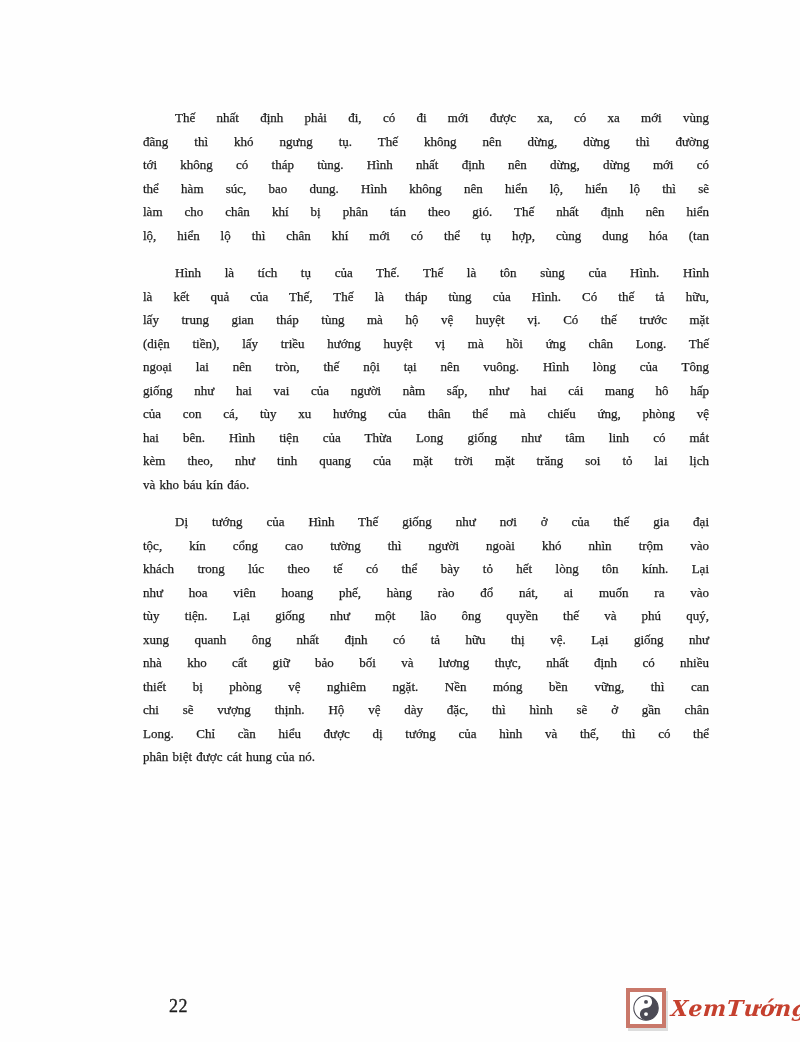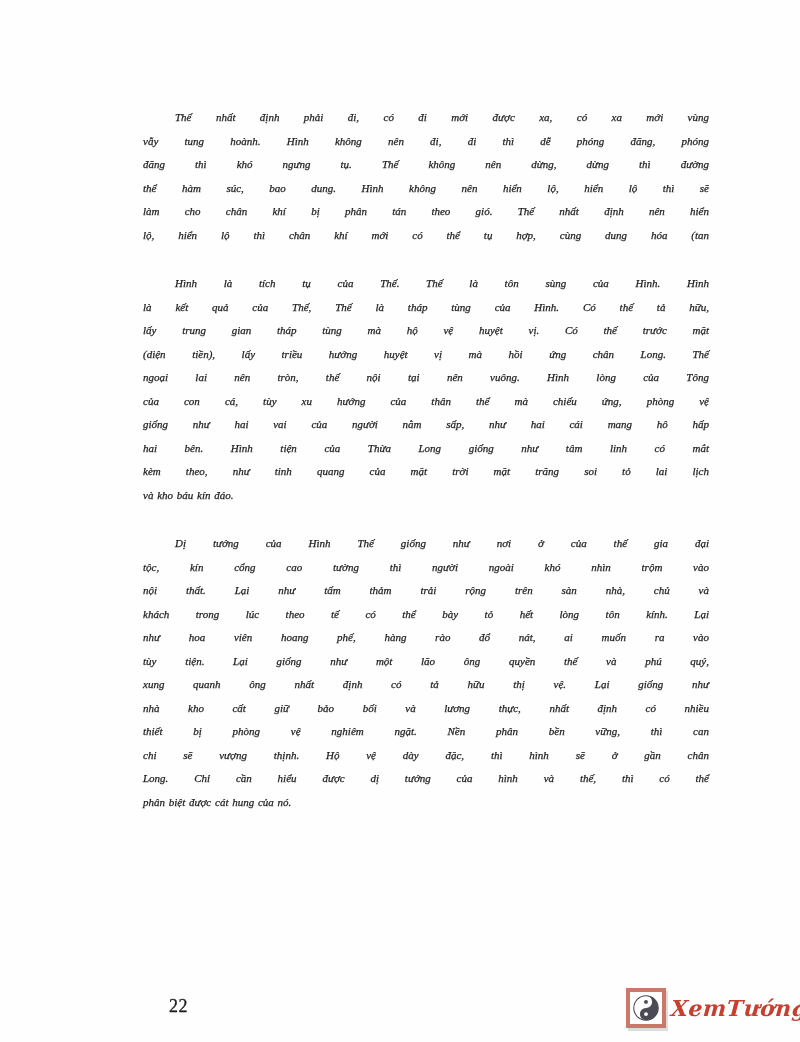--- a/index.html
+++ b/index.html
@@ -17,30 +17,29 @@
     background: #fefefe;
     font-family: "Liberation Serif", "DejaVu Serif", serif;
     color: #1d1d1d;
   }
   .text-block {
     position: absolute;
     left: 143px;
     top: 106px;
     width: 566px;
   }
-  .para + .para { margin-top: 25px; }
+  .para + .para { margin-top: 14px; }
   .line {
     height: 23.5px;
     line-height: 23.5px;
-    font-size: 11px;
+    font-size: 13px;
     text-align: justify;
     text-align-last: justify;
     -webkit-text-stroke: 0.25px #1d1d1d;
     word-spacing: 1px;
-    font-style: italic;
   }
   .line.first { text-indent: 32px; }
   .line.last { text-align-last: left; }
   .page-number {
     position: absolute;
     left: 169px;
     top: 996px;
     font-size: 18px;
     letter-spacing: 0.5px;
     -webkit-text-stroke: 0.3px #1d1d1d;
@@ -74,48 +73,47 @@
   }
 </style>
 </head>
 <body>
 
 <div class="page">
 
   <main class="text-block" id="text-block">
       <div class="para">
         <div class="line first">Thế nhất định phải đi, có đi mới được xa, có xa mới vùng</div>
-        <div class="line">vẫy tung hoành. Hình không nên đi, đi thì dễ phóng đãng, phóng</div>
         <div class="line">đãng thì khó ngưng tụ. Thế không nên dừng, dừng thì đường</div>
+        <div class="line">tới không có tháp tùng. Hình nhất định nên dừng, dừng mới có</div>
         <div class="line">thể hàm súc, bao dung. Hình không nên hiển lộ, hiển lộ thì sẽ</div>
         <div class="line">làm cho chân khí bị phân tán theo gió. Thế nhất định nên hiển</div>
         <div class="line">lộ, hiển lộ thì chân khí mới có thể tụ hợp, cùng dung hóa (tan</div>
       </div>
       <div class="para">
         <div class="line first">Hình là tích tụ của Thế. Thế là tôn sùng của Hình. Hình</div>
         <div class="line">là kết quả của Thế, Thế là tháp tùng của Hình. Có thế tả hữu,</div>
         <div class="line">lấy trung gian tháp tùng mà hộ vệ huyệt vị. Có thế trước mặt</div>
         <div class="line">(diện tiền), lấy triều hướng huyệt vị mà hồi ứng chân Long. Thế</div>
         <div class="line">ngoại lai nên tròn, thế nội tại nên vuông. Hình lòng của Tông</div>
+        <div class="line">giống như hai vai của người nằm sấp, như hai cái mang hô hấp</div>
         <div class="line">của con cá, tùy xu hướng của thân thể mà chiếu ứng, phòng vệ</div>
-        <div class="line">giống như hai vai của người nằm sấp, như hai cái mang hô hấp</div>
         <div class="line">hai bên. Hình tiện của Thừa Long giống như tâm linh có mắt</div>
         <div class="line">kèm theo, như tinh quang của mặt trời mặt trăng soi tỏ lai lịch</div>
         <div class="line last">và kho báu kín đáo.</div>
       </div>
       <div class="para">
         <div class="line first">Dị tướng của Hình Thế giống như nơi ở của thế gia đại</div>
         <div class="line">tộc, kín cổng cao tường thì người ngoài khó nhìn trộm vào</div>
-        <div class="line">nội thất. Lại như tấm thảm trải rộng trên sàn nhà, chủ và</div>
         <div class="line">khách trong lúc theo tế có thể bày tỏ hết lòng tôn kính. Lại</div>
         <div class="line">như hoa viên hoang phế, hàng rào đổ nát, ai muốn ra vào</div>
         <div class="line">tùy tiện. Lại giống như một lão ông quyền thế và phú quý,</div>
         <div class="line">xung quanh ông nhất định có tả hữu thị vệ. Lại giống như</div>
         <div class="line">nhà kho cất giữ bảo bối và lương thực, nhất định có nhiều</div>
-        <div class="line">thiết bị phòng vệ nghiêm ngặt. Nền phân bền vững, thì can</div>
+        <div class="line">thiết bị phòng vệ nghiêm ngặt. Nền móng bền vững, thì can</div>
         <div class="line">chi sẽ vượng thịnh. Hộ vệ dày đặc, thì hình sẽ ở gần chân</div>
         <div class="line">Long. Chỉ cần hiểu được dị tướng của hình và thế, thì có thể</div>
         <div class="line last">phân biệt được cát hung của nó.</div>
       </div>
     </main>
 
   <div class="page-number">22</div>
 
   <div class="watermark">
     <span class="wm-icon" style="border-color: rgb(201, 120, 106);">

